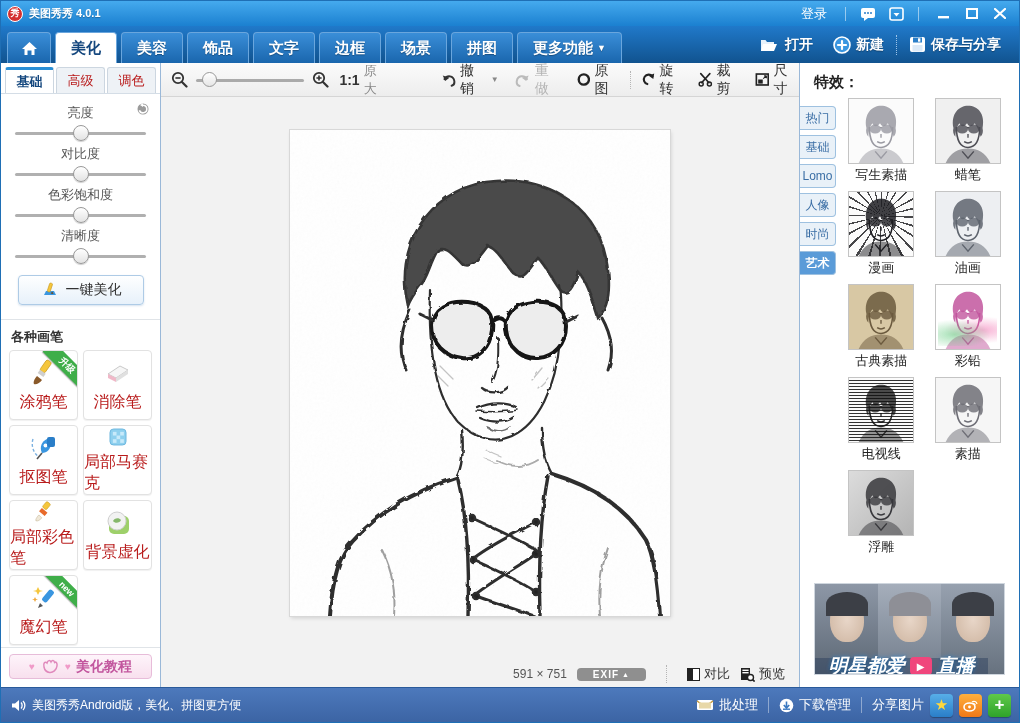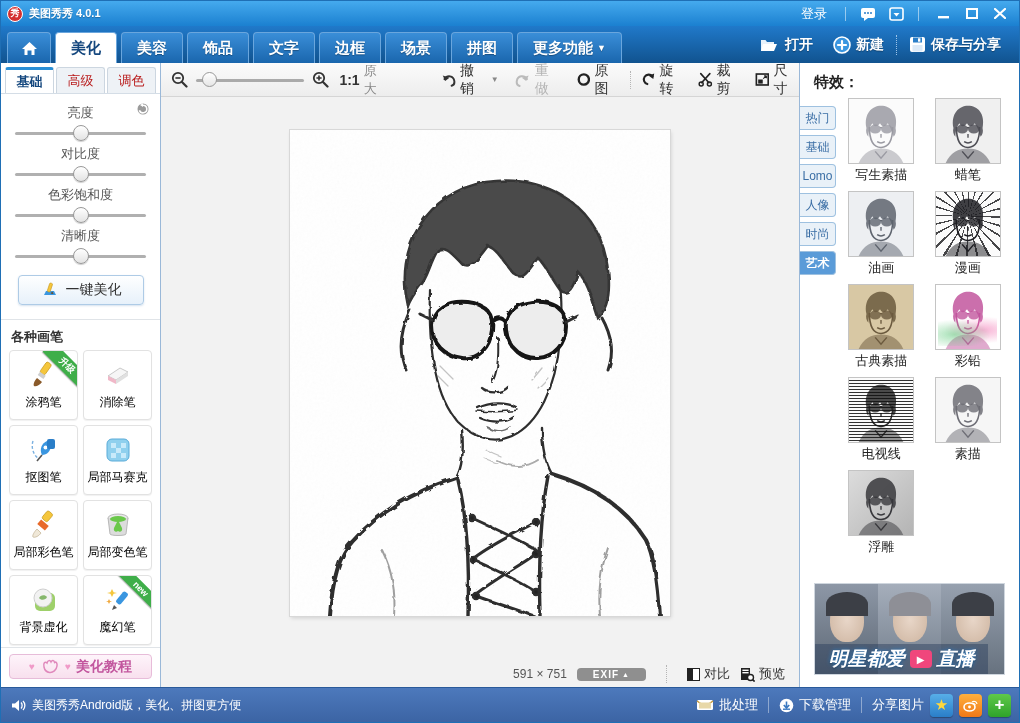--- a/index.html
+++ b/index.html
@@ -53,21 +53,21 @@
     background:linear-gradient(#fff,#e3e3e3); border:1px solid #999; box-shadow:0 1px 1px rgba(0,0,0,.2); cursor:pointer; }
   .onekey { margin:10px auto 8px auto; width:126px; height:30px; display:flex; align-items:center; justify-content:center; gap:6px;
     background:linear-gradient(#feffff,#e7f1fa); border:1px solid #aecbe6; border-radius:4px; font-size:14px; color:#333;
     box-shadow:0 1px 2px rgba(90,140,190,.25); cursor:pointer; }
   .lp-divider { border-top:1px solid #e0e4e8; margin:2px 0 0 0; }
   .lp-brushheader { padding:8px 10px 4px 10px; font-weight:bold; font-size:13px; color:#333; }
   .lp-grid { display:grid; grid-template-columns:1fr 1fr; gap:5px; padding:0 8px; }
   .brush { position:relative; overflow:hidden; height:70px; background:#fff; border:1px solid #e2e2e2; border-radius:4px;
     display:flex; flex-direction:column; align-items:center; justify-content:center; gap:4px; cursor:pointer;
     box-shadow:0 1px 1px rgba(0,0,0,.06); }
-  .brush-label { font-size:12px; color:#000000; }
+  .brush-label { font-size:16px; color:#b91c1c; }
   .ribbon { position:absolute; top:7px; right:-17px; transform:rotate(45deg); background:#3fae49; color:#fff;
     font-size:9px; font-weight:bold; padding:1px 18px; box-shadow:0 1px 1px rgba(0,0,0,.3); }
   .lp-flex { flex:1; }
   .tutorial { margin:6px 8px 8px 8px; height:30px; display:flex; align-items:center; justify-content:center; gap:5px;
     background:linear-gradient(#fef4fa,#f8e0ee); border:1px solid #e7bcd9; border-radius:4px;
     color:#c2569e; font-weight:bold; font-size:14px; cursor:pointer; }
   .heart { color:#f09ac8; font-size:10px; }
 
   
   .center { flex:1; display:flex; flex-direction:column; min-width:0; background:#f2f2f2; }
@@ -132,21 +132,21 @@
   .ad-faces { position:absolute; inset:0; display:flex; }
   .face { flex:1; position:relative; }
   .face::before { content:""; position:absolute; left:50%; top:14px; transform:translateX(-50%);
     width:34px; height:44px; border-radius:50% 50% 45% 45%; background:radial-gradient(#e8d6c8,#cdb49f); }
   .face::after { content:""; position:absolute; left:50%; top:8px; transform:translateX(-50%);
     width:42px; height:24px; border-radius:50% 50% 0 0; background:#3c3f46; }
   .face.f1 { background:linear-gradient(#8d97a6,#5d6875); }
   .face.f2 { background:linear-gradient(#a5aebb,#737e8c); }
   .face.f3 { background:linear-gradient(#97a1af,#67727f); }
   .face.f2::after { background:#8e8f96; }
-  .ad-caption { position:absolute; left:0; right:16px; bottom:0; height:30px; display:flex; align-items:center; justify-content:center;
+  .ad-caption { position:absolute; left:0; right:16px; bottom:0; height:16px; display:flex; align-items:center; justify-content:center;
     gap:5px; background:rgba(40,60,90,.45); color:#fff; font-size:19px; font-weight:bold; font-style:italic;
     text-shadow:0 0 4px #2a7ec8, 0 1px 2px rgba(0,0,0,.5); }
   .ad-play { width:22px; height:18px; background:#f0467c; border-radius:4px; display:flex; align-items:center;
     justify-content:center; color:#fff; font-size:10px; font-style:normal; text-shadow:none; }
 
   
   .statusbar { height:35px; flex:0 0 35px; display:flex; align-items:center; padding:0 8px 0 10px;
     background:linear-gradient(#4d79bc,#3c64a4); border-top:1px solid #2a5a9a; color:#fff; font-size:12px; }
   .sb-left { display:flex; align-items:center; gap:6px; cursor:pointer; }
   .sb-spacer { flex:1; }
@@ -373,29 +373,20 @@
             </svg>
           <span class="brush-label">局部马赛克</span>
         </div>
         <div class="brush">
           <svg width="30" height="30" viewBox="0 0 30 30">
               <rect x="15" y="1" width="7" height="10" rx="2" transform="rotate(40 18 6)" fill="#f5c63c" stroke="#c89a20" stroke-width=".7"></rect>
               <rect x="9" y="12" width="10" height="6" transform="rotate(40 14 15)" fill="#e86a2a"></rect>
               <path d="M8 19 C5 22 3 26 4 27 C6 28 10 26 12 23 Z" fill="#f0e8d8" stroke="#c0b090" stroke-width=".7"></path>
             </svg>
           <span class="brush-label">局部彩色笔</span>
-        </div>
-        <div class="brush">
-          <svg width="30" height="30" viewBox="0 0 30 30">
-              <ellipse cx="15" cy="8" rx="10" ry="4" fill="#e8e8e8" stroke="#aaa" stroke-width=".8"></ellipse>
-              <path d="M5 8 L7 24 C7 26 23 26 23 24 L25 8" fill="#dcdcdc" stroke="#aaa" stroke-width=".8"></path>
-              <ellipse cx="15" cy="9" rx="8" ry="3" fill="#6ac84a"></ellipse>
-              <path d="M15 10 L19 18 C20 21 17 23 15 21 C13 23 10 21 11 18 Z" fill="#6ac84a"></path>
-            </svg>
-          <span class="brush-label">局部变色笔</span>
         </div>
         <div class="brush">
           <svg width="30" height="30" viewBox="0 0 30 30">
               <rect x="6" y="8" width="20" height="18" rx="5" fill="#9ed06a"></rect>
               <circle cx="14" cy="13" r="9" fill="#f2f2f2" stroke="#cfcfcf" stroke-width="1"></circle>
               <path d="M10 13 C11 10 16 9 18 12 C17 15 12 16 10 13 Z" fill="#6aa84a" opacity=".8"></path>
             </svg>
           <span class="brush-label">背景虚化</span>
         </div>
         <div class="brush">
@@ -613,34 +604,34 @@
           </figure>
           <figure class="fx-item">
             <div class="thumb fx-labi">
                 <svg>
                   <use href="#mini"></use>
                 </svg>
               </div>
             <figcaption class="fx-caption">蜡笔</figcaption>
           </figure>
           <figure class="fx-item">
+            <div class="thumb fx-manhua">
+                <svg>
+                  <use href="#mini"></use>
+                </svg>
+              </div>
+            <figcaption class="fx-caption">漫画</figcaption>
+          </figure>
+          <figure class="fx-item">
             <div class="thumb fx-youhua">
                 <svg>
                   <use href="#mini"></use>
                 </svg>
               </div>
             <figcaption class="fx-caption">油画</figcaption>
-          </figure>
-          <figure class="fx-item">
-            <div class="thumb fx-manhua">
-                <svg>
-                  <use href="#mini"></use>
-                </svg>
-              </div>
-            <figcaption class="fx-caption">漫画</figcaption>
           </figure>
           <figure class="fx-item">
             <div class="thumb fx-gudian">
                 <svg>
                   <use href="#mini"></use>
                 </svg>
               </div>
             <figcaption class="fx-caption">古典素描</figcaption>
           </figure>
           <figure class="fx-item">

